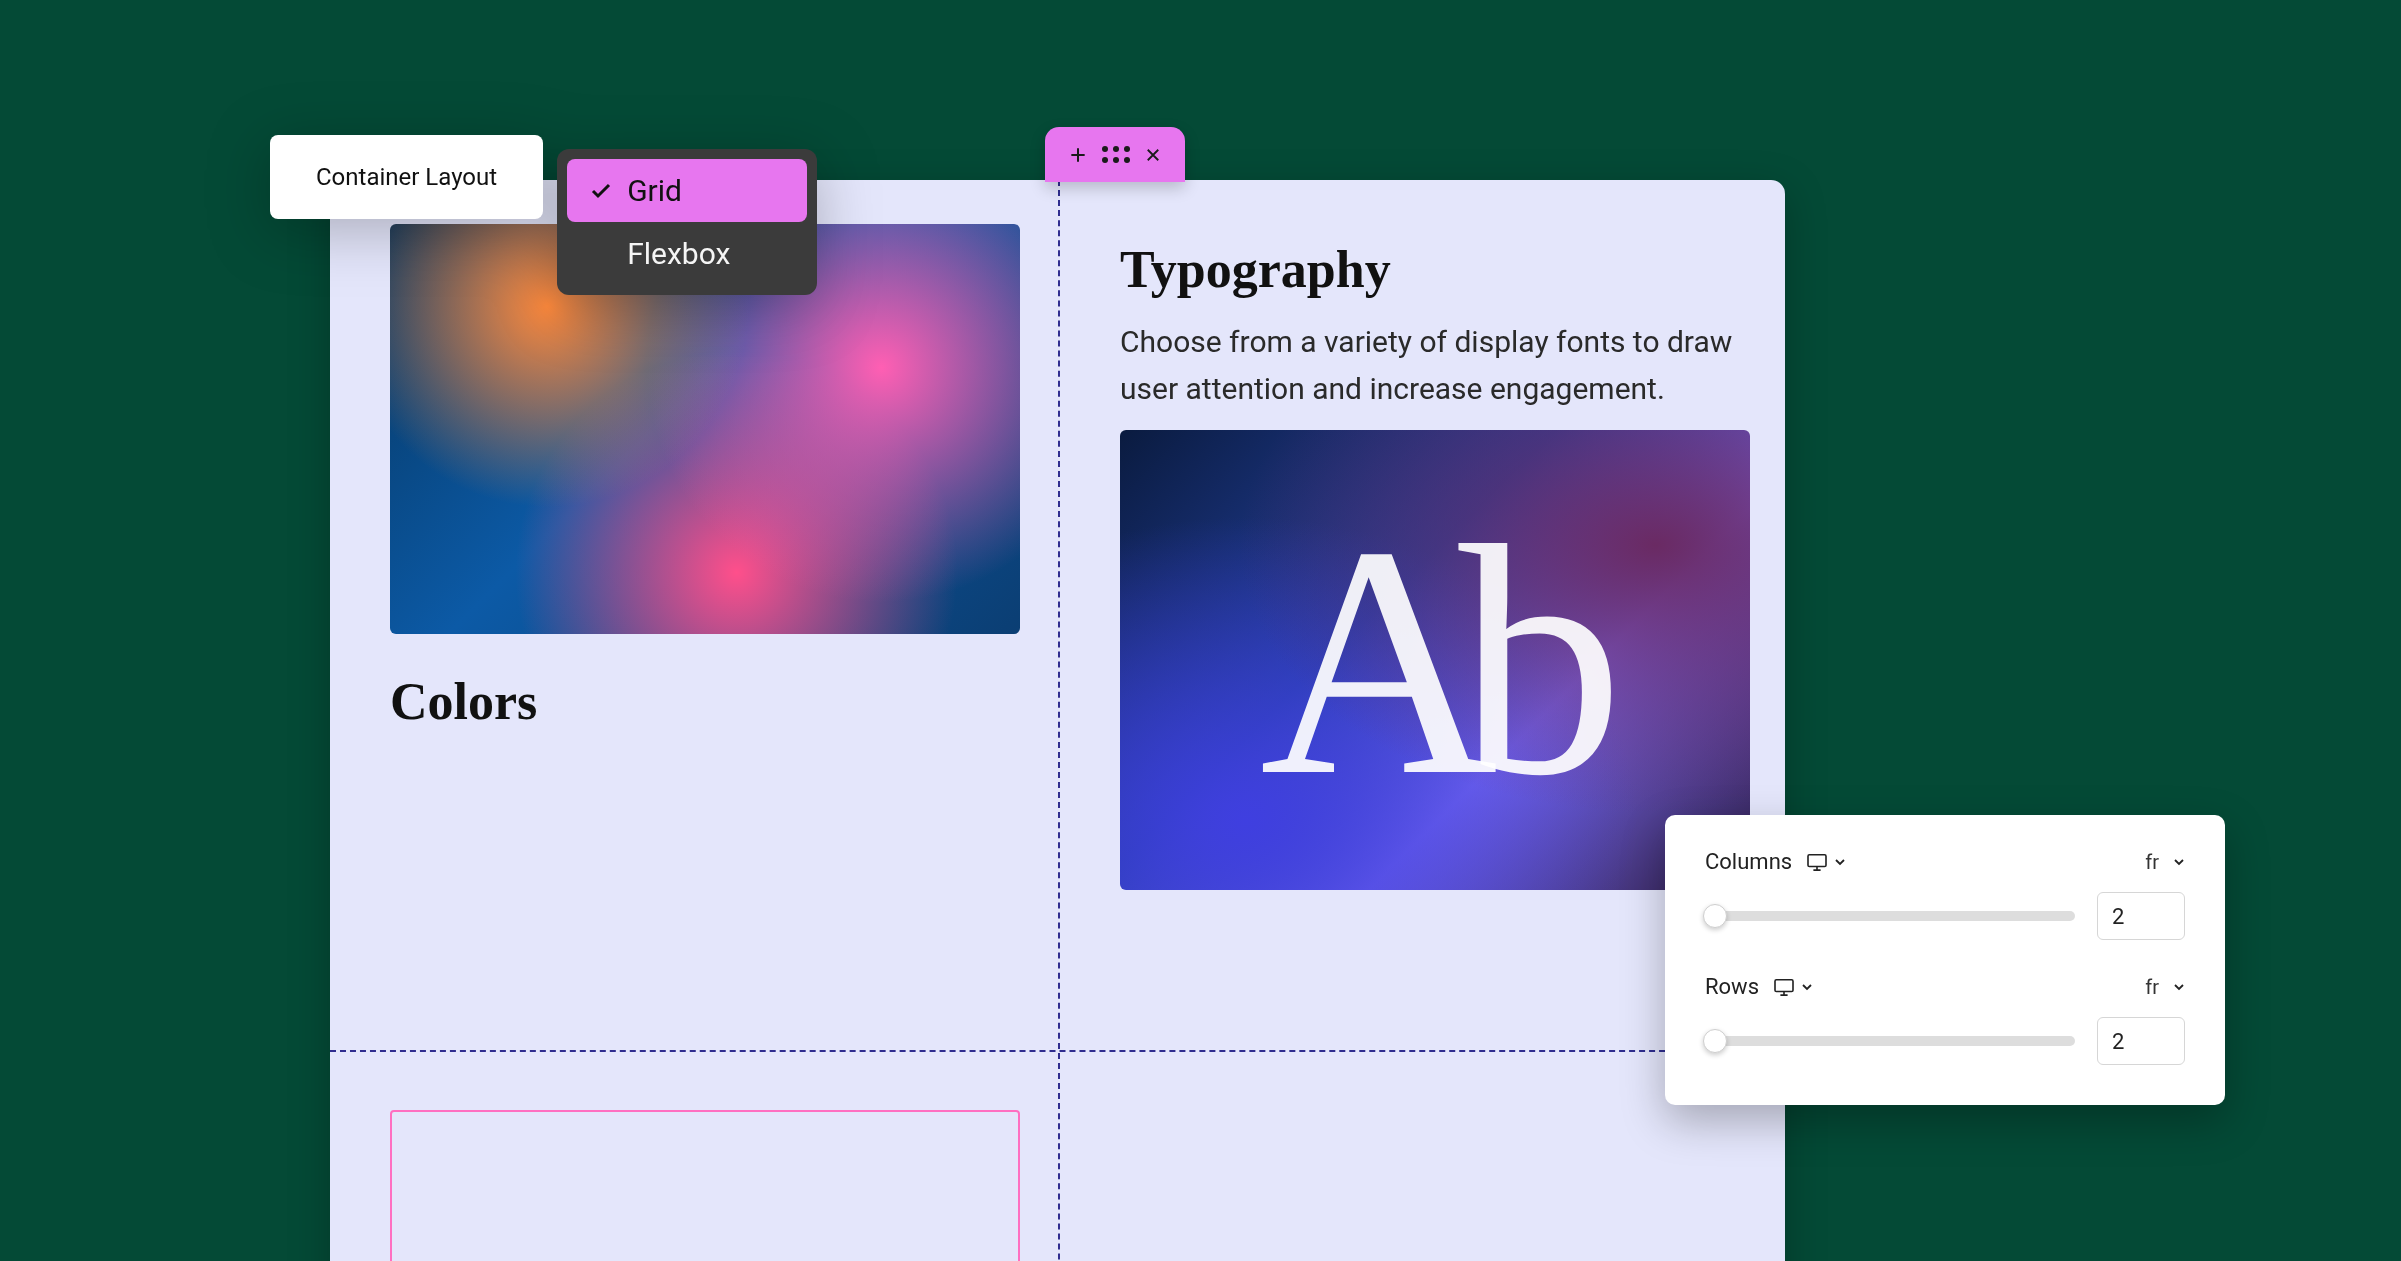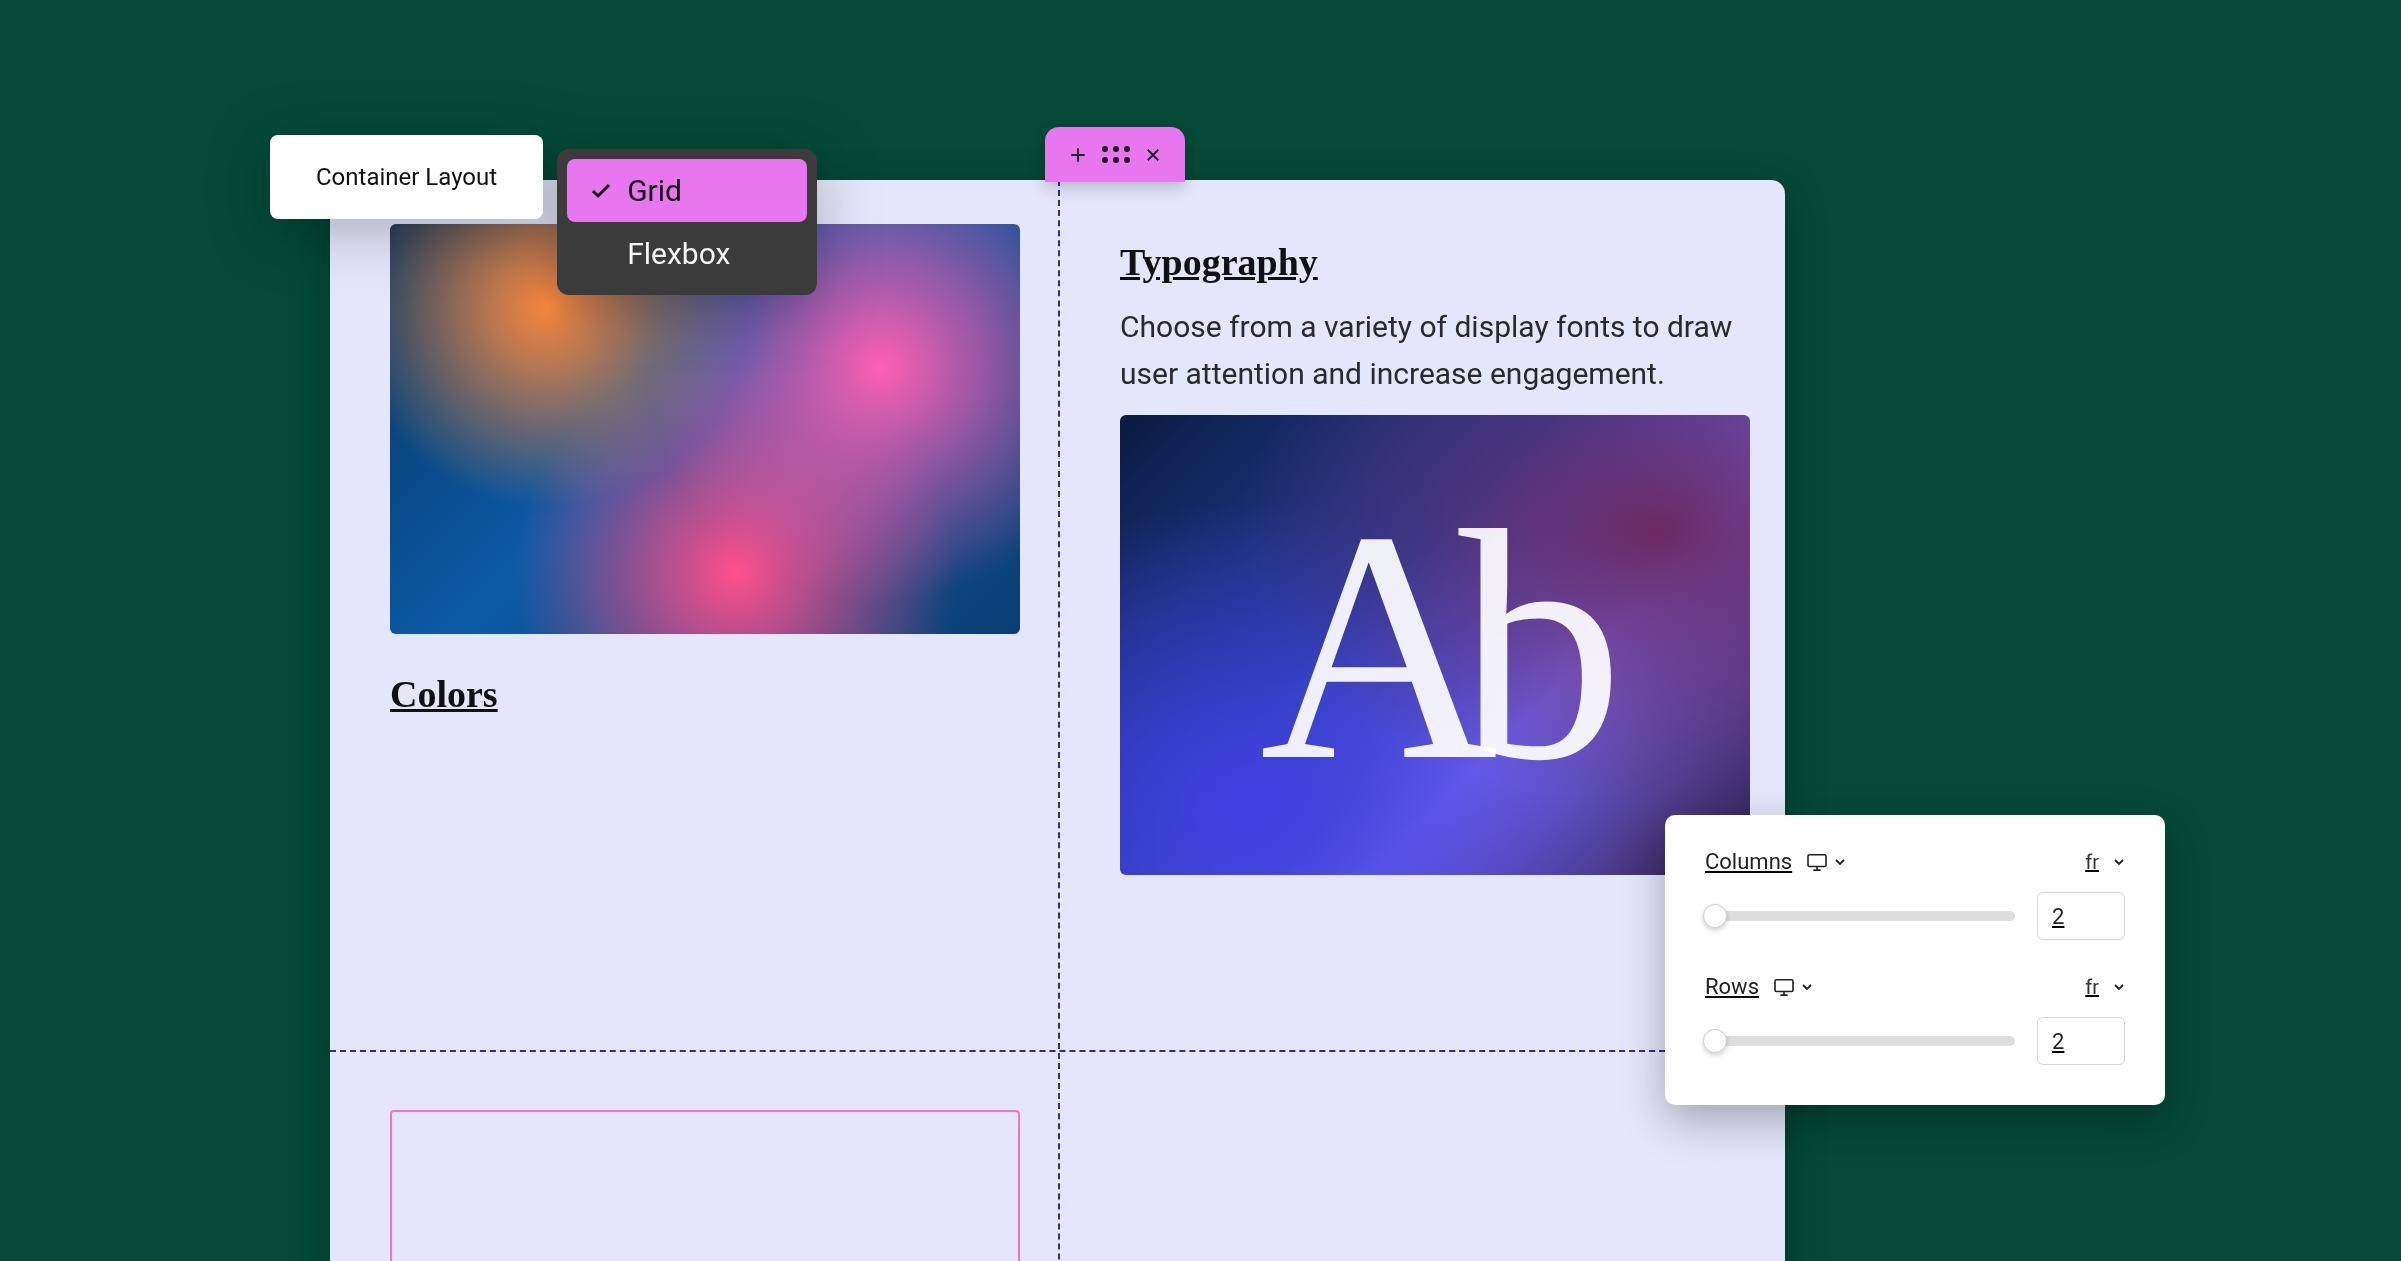--- a/index.html
+++ b/index.html
@@ -70,25 +70,24 @@
     font-size: 330px;
     color: rgba(255,255,255,0.92);
     letter-spacing: -0.04em;
   }
   .ab-glyph span:first-child { font-weight: 100; }
   .ab-glyph span:last-child  { font-style: normal; font-weight: 100; margin-left: -0.08em; }
 
   h2.card-title {
     font-family: Georgia, "Times New Roman", serif;
     font-weight: 700;
-    font-size: 38px;
+    font-size: 52px;
     color: #111;
     margin-top: 38px;
     margin-bottom: 20px;
-    text-decoration: underline;
   }
   .cell-right h2.card-title { margin-top: 0; }
   p.card-body {
     font-size: 30px;
     line-height: 1.55;
     color: #2a2a2a;
   }
 
   .placeholder {
     position: absolute;
@@ -163,26 +162,25 @@
   }
   .block-handle .ico { color: #1a1a1a; display: flex; }
   .dots { display: grid; grid-template-columns: repeat(3, 6px); grid-template-rows: repeat(2, 6px); gap: 5px; }
   .dots i { width: 6px; height: 6px; background: #1a1a1a; border-radius: 50%; display: block; }
 
   
   .grid-panel {
     position: absolute;
     left: 1665px;
     top: 815px;
-    width: 500px;
+    width: 560px;
     background: #ffffff;
     border-radius: 10px;
     padding: 34px 40px 40px;
     box-shadow: 0 16px 44px rgba(0,0,0,0.28);
-    text-decoration: underline;
   }
   .grid-row { margin-bottom: 34px; }
   .grid-row:last-child { margin-bottom: 0; }
   .grid-head {
     display: flex;
     align-items: center;
     justify-content: space-between;
     margin-bottom: 18px;
     font-size: 22px;
     color: #222;

